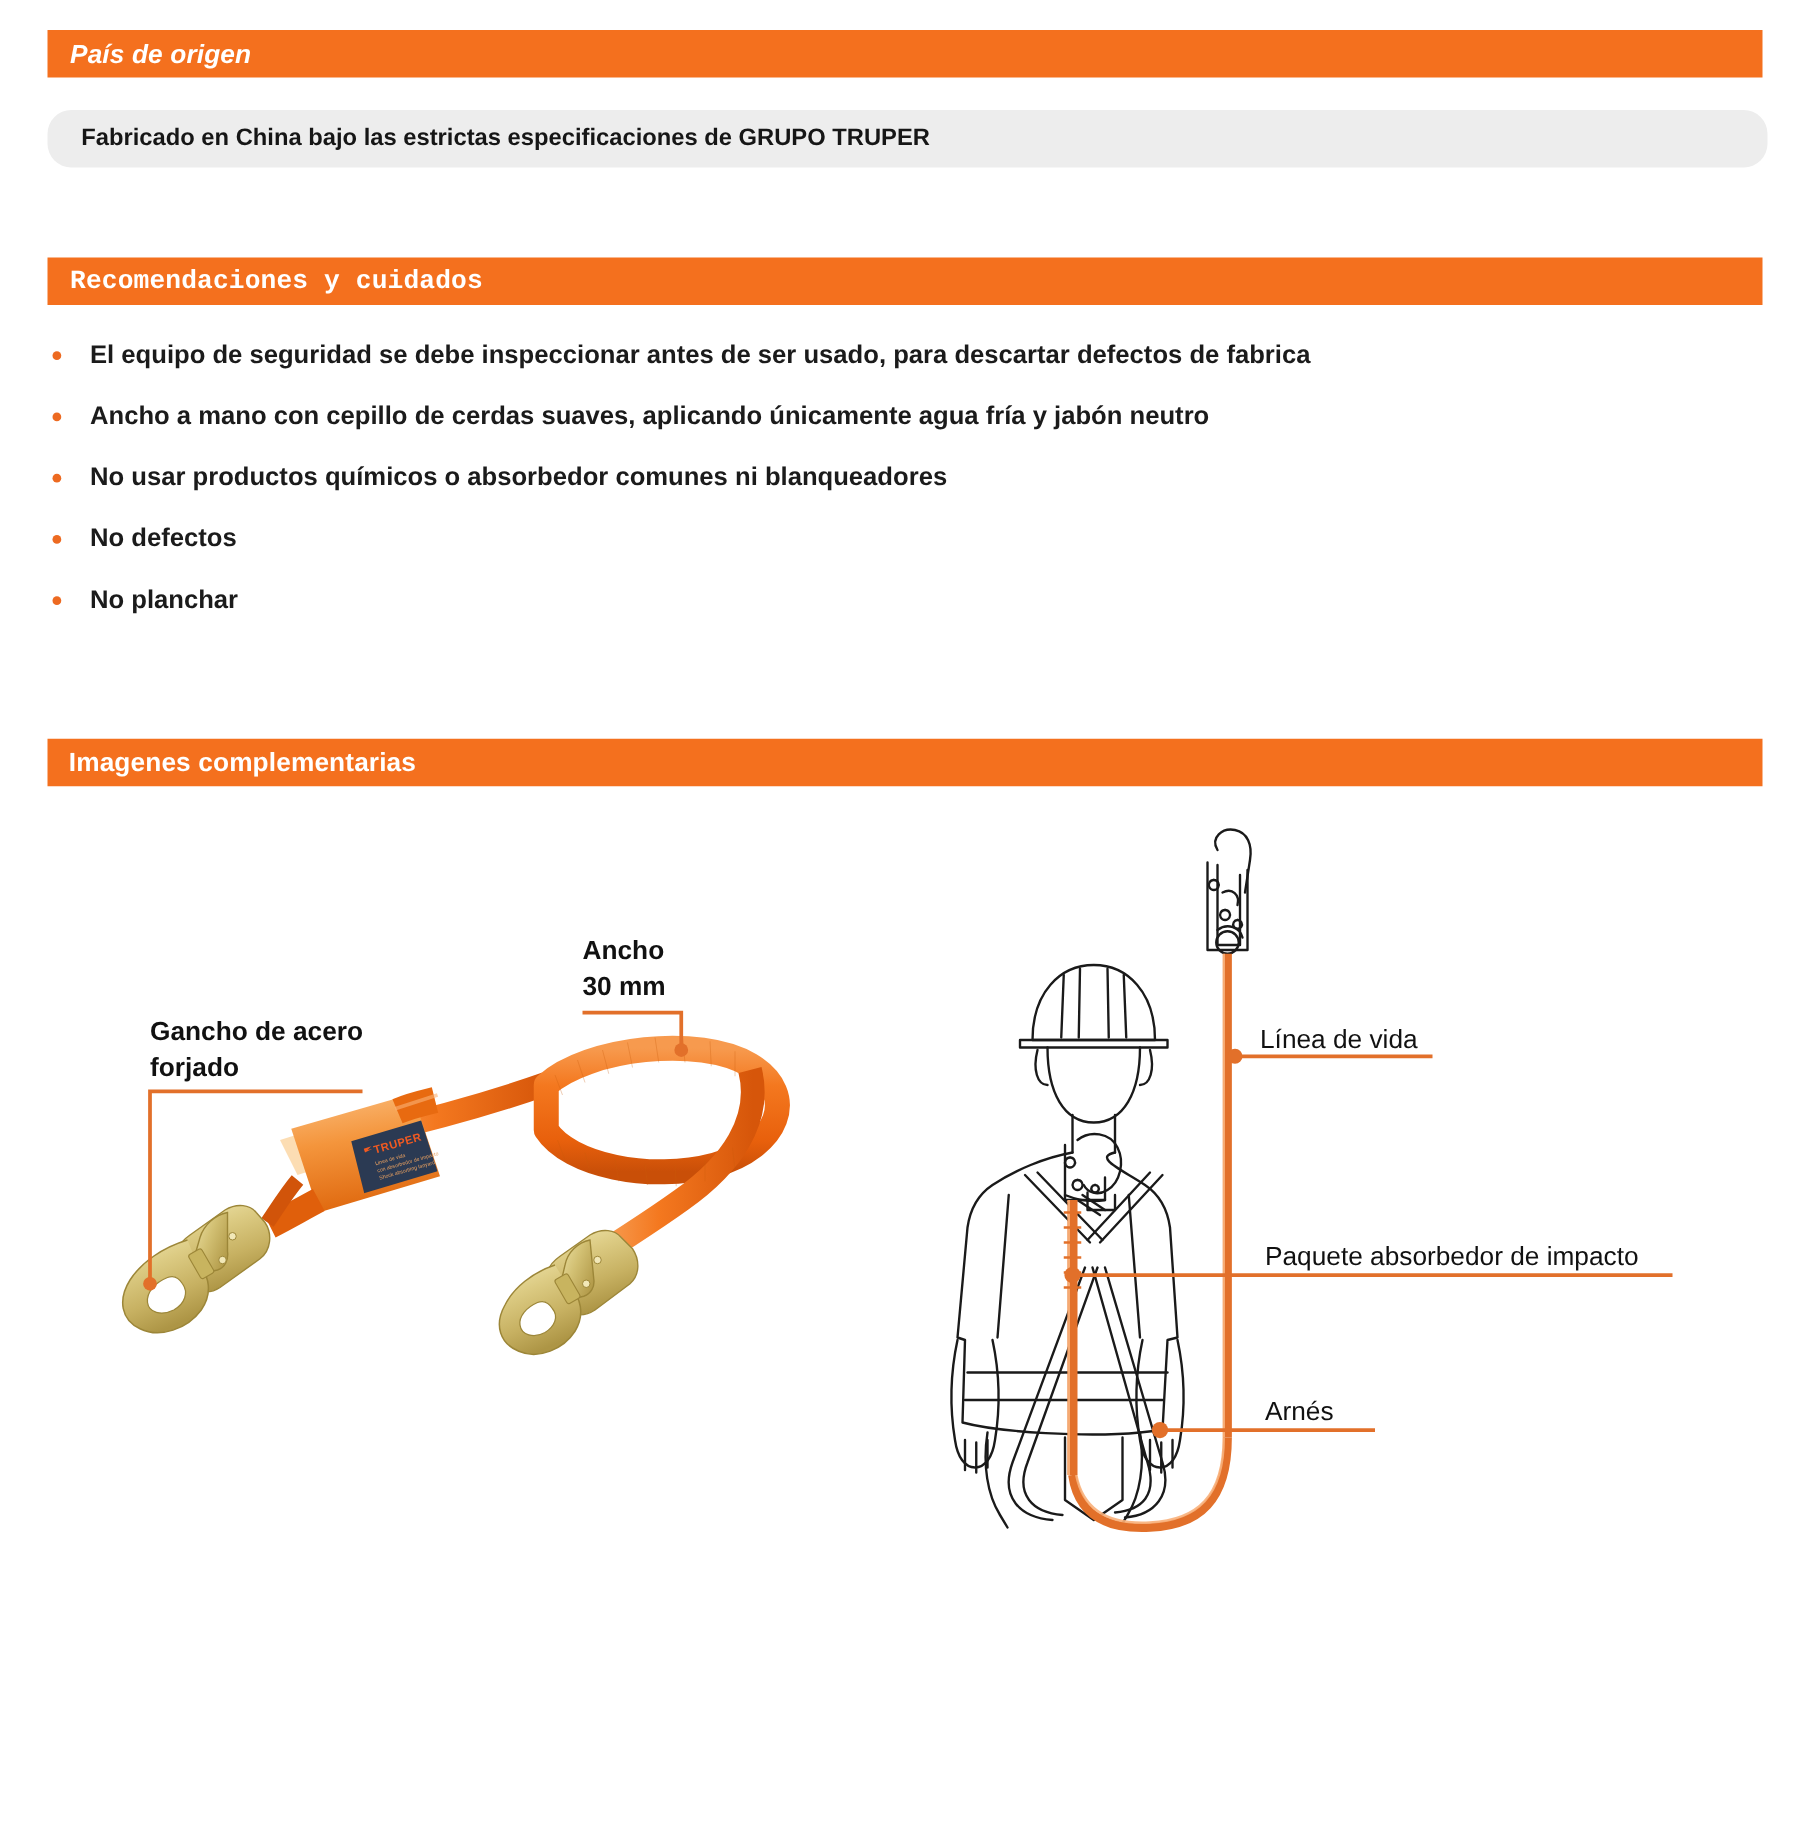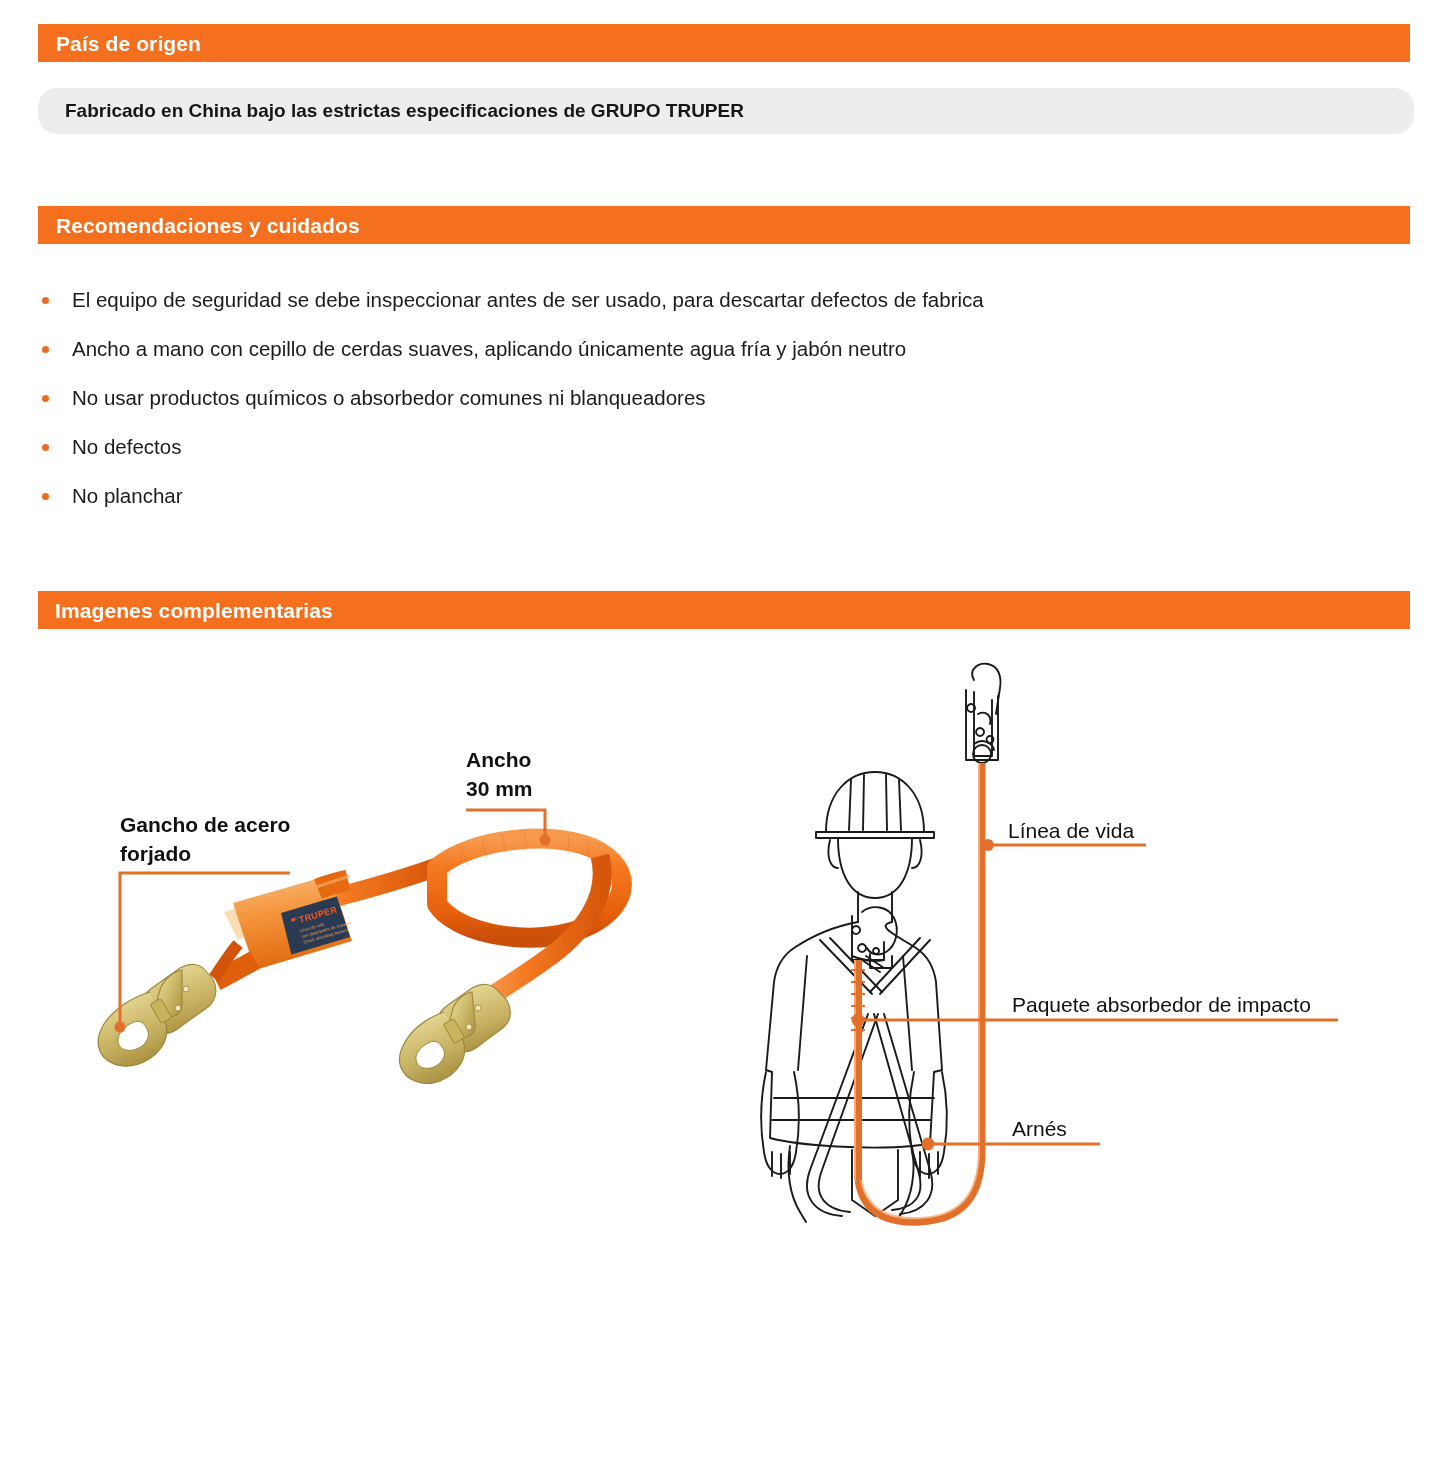--- a/index.html
+++ b/index.html
@@ -30,22 +30,22 @@
     padding-left: 18px;
   }
   .section-bar .bar-title {
     color: #ffffff;
     font-size: 21px;
     font-weight: bold;
     letter-spacing: 0.1px;
     line-height: 1;
   }
 
-  #bar-pais   { top: 24px; }
-  #bar-recom  { top: 206px; }
+  #bar-pais   { top: 24px; font-style: italic; }
+  #bar-recom  { top: 206px; font-family: Liberation Mono, monospace; }
   #bar-imag   { top: 591px; padding-left: 17px; }
 
   
   .info-box {
     position: absolute;
     left: 38px;
     top: 88px;
     width: 1376px;
     height: 46px;
     background: #ededed;
@@ -57,22 +57,23 @@
   .info-box .info-text {
     font-size: 19px;
     font-weight: bold;
     color: #161616;
   }
 
   
   #recom-list {
     position: absolute;
     left: 38px;
-    top: 276px;
+    top: 260px;
     width: 1340px;
+    font-weight: bold;
   }
   .bullet-row {
     position: relative;
     height: 49px;
     padding-left: 34px;
     display: flex;
     align-items: center;
   }
   .bullet-dot {
     position: absolute;

